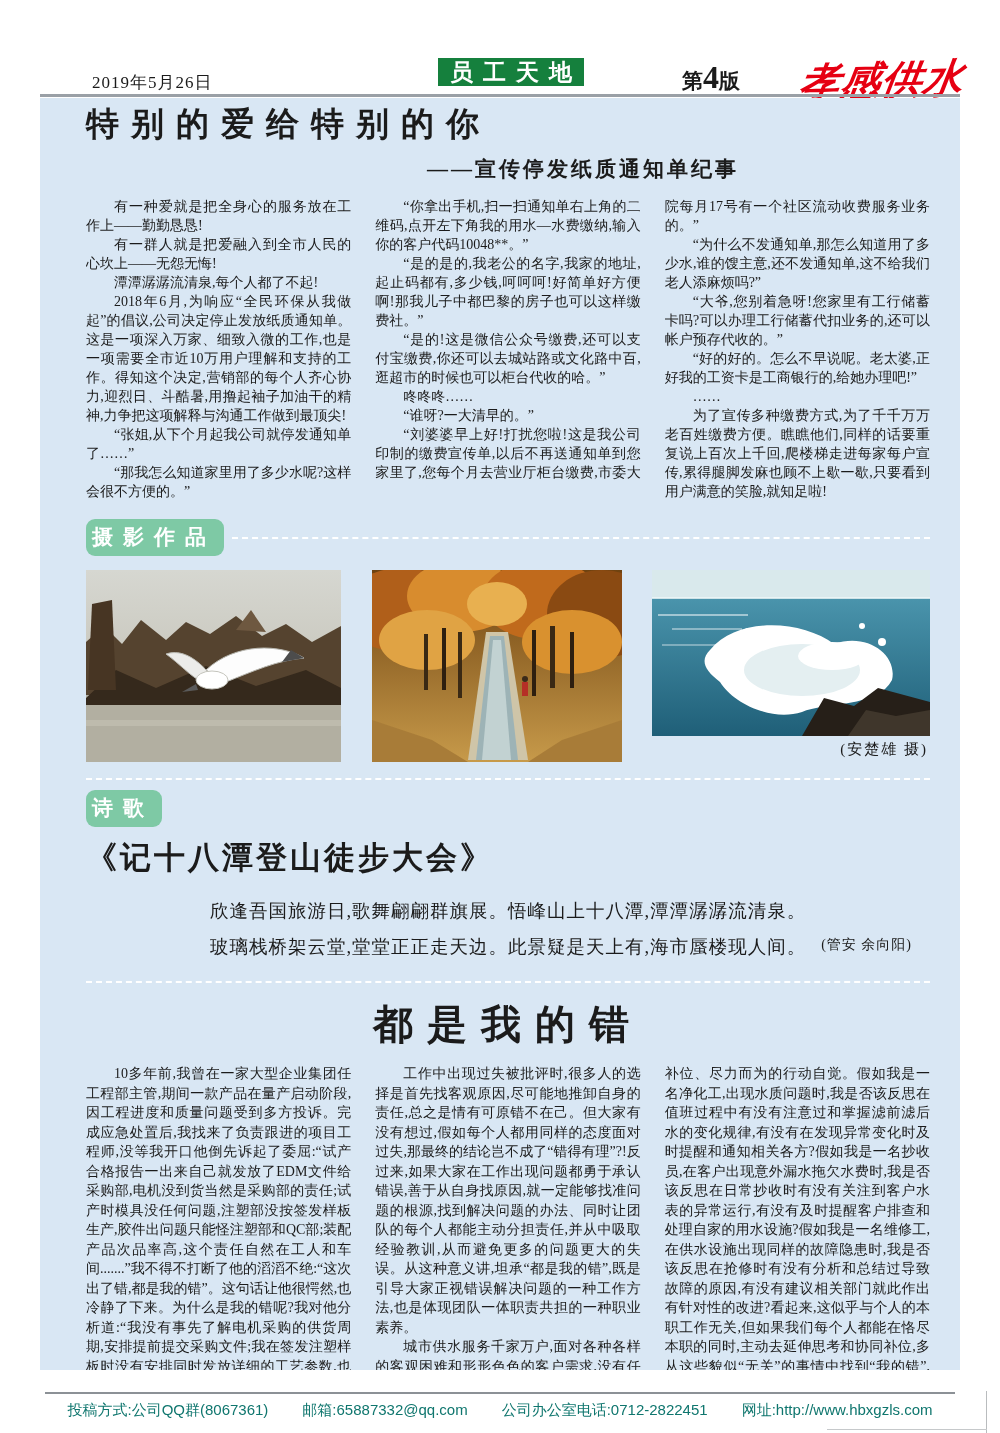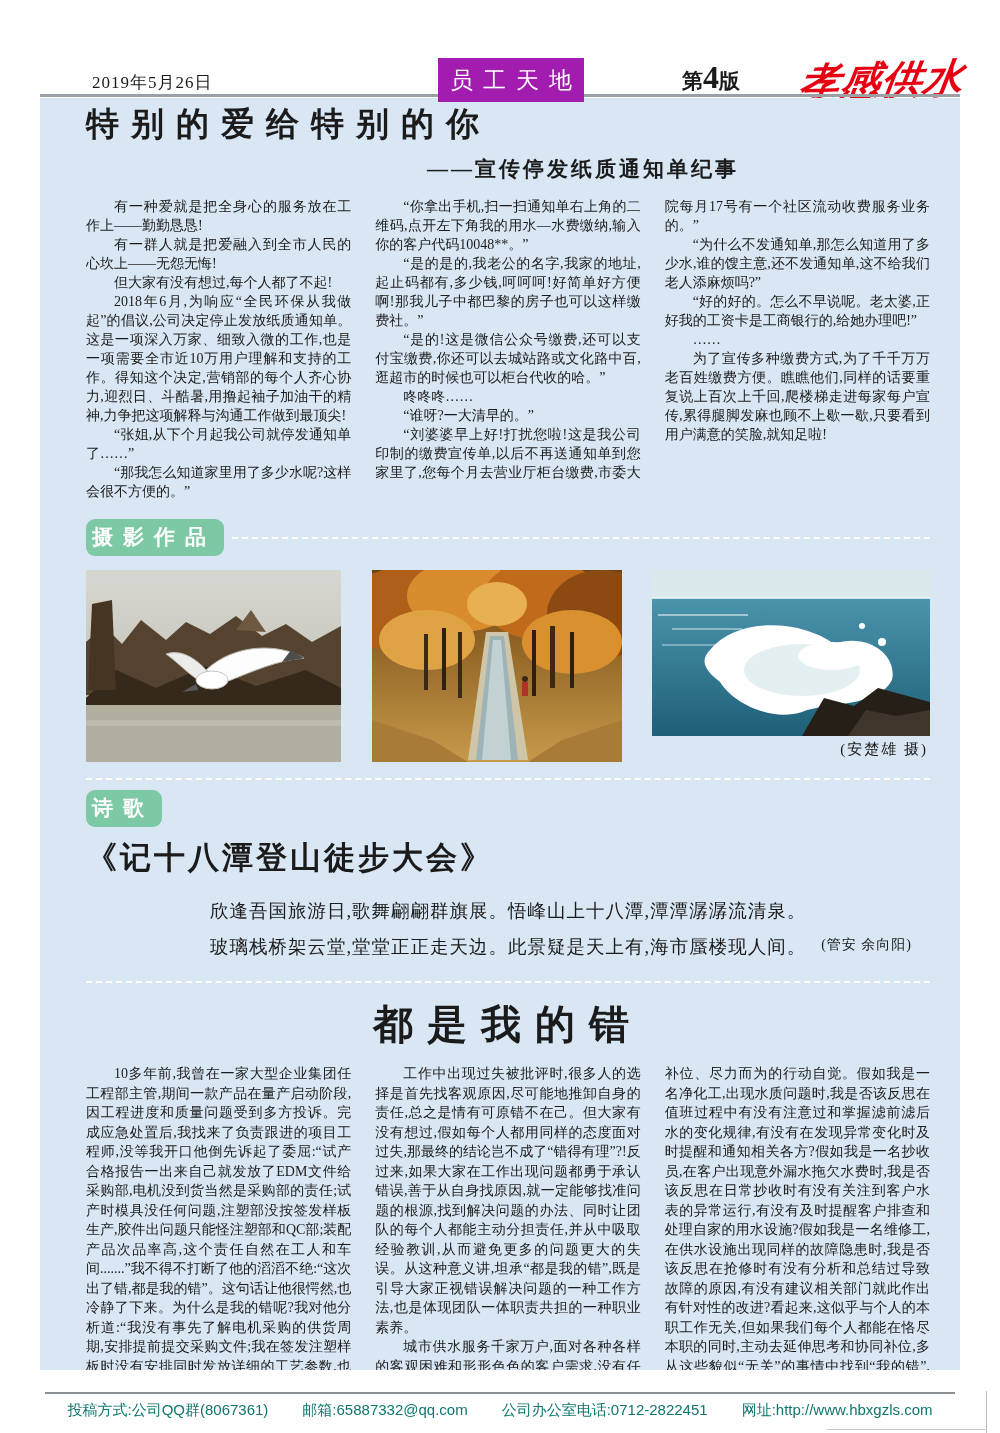--- a/index.html
+++ b/index.html
@@ -3,23 +3,23 @@
 <meta charset="utf-8">
 <style>
   html,body{margin:0;padding:0;background:#ffffff;}
   .page{position:relative;width:1000px;height:1433px;background:#fff;overflow:hidden;
         font-family:"Liberation Serif","DejaVu Serif",serif;color:#1b1b1b;}
 
   
   .header{position:absolute;top:52px;left:40px;width:920px;height:48px;}
   .header-rule{position:absolute;top:94px;left:40px;width:920px;height:3px;background:#9aa0a6;}
   .date{position:absolute;left:8px;bottom:6px;font-size:17px;letter-spacing:1px;margin-left:44px;}
-  .section-box{position:absolute;left:398px;top:6px;width:146px;height:44px;background:#a21caf;
+  .section-box{position:absolute;left:398px;top:6px;width:146px;height:28px;background:#15803d;
         color:#fff;display:flex;align-items:center;justify-content:center;z-index:2;
-        font-family:"Liberation Sans","DejaVu Sans",sans-serif;font-weight:normal;font-size:23px;
+        font-family:"Liberation Sans","DejaVu Sans",sans-serif;font-weight:bold;font-size:23px;
         letter-spacing:10px;text-indent:10px;}
   .page-no{position:absolute;right:220px;bottom:4px;font-size:21px;font-weight:bold;}
   .page-no .big{font-size:32px;font-weight:bold;}
   .masthead{position:absolute;right:-4px;bottom:-8px;color:#e60012;font-size:40px;font-weight:bold;
         font-style:italic;letter-spacing:1px;transform:skewX(-10deg) rotate(-2deg);
         font-family:"DejaVu Serif","Liberation Serif",serif;}
 
   
   .content{position:absolute;top:98px;left:40px;width:920px;height:1272px;background:#d9e7f4;overflow:hidden;}
   .inner{padding-left:46px;padding-right:30px;}
@@ -73,31 +73,32 @@
 
   <div class="content">
     <div class="inner">
 
       <h1 class="a1-title">特别的爱给特别的你</h1>
       <div class="a1-subtitle">——宣传停发纸质通知单纪事</div>
       <div class="colbody a1-body">
         <div class="plist">
             <p>有一种爱就是把全身心的服务放在工作上——勤勤恳恳!</p>
             <p>有一群人就是把爱融入到全市人民的心坎上——无怨无悔!</p>
-            <p>但大家有没有想过,每个人都了不起!</p>
+            <p>潭潭潺潺流清泉,每个人都了不起!</p>
             <p>2018年6月,为响应“全民环保从我做起”的倡议,公司决定停止发放纸质通知单。这是一项深入万家、细致入微的工作,也是一项需要全市近10万用户理解和支持的工作。得知这个决定,营销部的每个人齐心协力,迎烈日、斗酷暑,用撸起袖子加油干的精神,力争把这项解释与沟通工作做到最顶尖!</p>
             <p>“张姐,从下个月起我公司就停发通知单了……”</p>
             <p>“那我怎么知道家里用了多少水呢?这样会很不方便的。”</p>
             <p>“你拿出手机,扫一扫通知单右上角的二维码,点开左下角我的用水—水费缴纳,输入你的客户代码10048**。”</p>
             <p>“是的是的,我老公的名字,我家的地址,起止码都有,多少钱,呵呵呵!好简单好方便啊!那我儿子中都巴黎的房子也可以这样缴费社。”</p>
             <p>“是的!这是微信公众号缴费,还可以支付宝缴费,你还可以去城站路或文化路中百,逛超市的时候也可以柜台代收的哈。”</p>
             <p>咚咚咚……</p>
             <p>“谁呀?一大清早的。”</p>
             <p>“刘婆婆早上好!打扰您啦!这是我公司印制的缴费宣传单,以后不再送通知单到您家里了,您每个月去营业厅柜台缴费,市委大院每月17号有一个社区流动收费服务业务的。”</p>
             <p>“为什么不发通知单,那怎么知道用了多少水,谁的馊主意,还不发通知单,这不给我们老人添麻烦吗?”</p>
+            <p>“大爷,您别着急呀!您家里有工行储蓄卡吗?可以办理工行储蓄代扣业务的,还可以帐户预存代收的。”</p>
             <p>“好的好的。怎么不早说呢。老太婆,正好我的工资卡是工商银行的,给她办理吧!”</p>
             <p>……</p>
             <p>为了宣传多种缴费方式,为了千千万万老百姓缴费方便。瞧瞧他们,同样的话要重复说上百次上千回,爬楼梯走进每家每户宣传,累得腿脚发麻也顾不上歇一歇,只要看到用户满意的笑脸,就知足啦!</p>
           </div>
 
       </div>
 
       <div class="badge-row">
         <span class="badge">摄影作品</span>
         <span class="badge-dash"></span>

